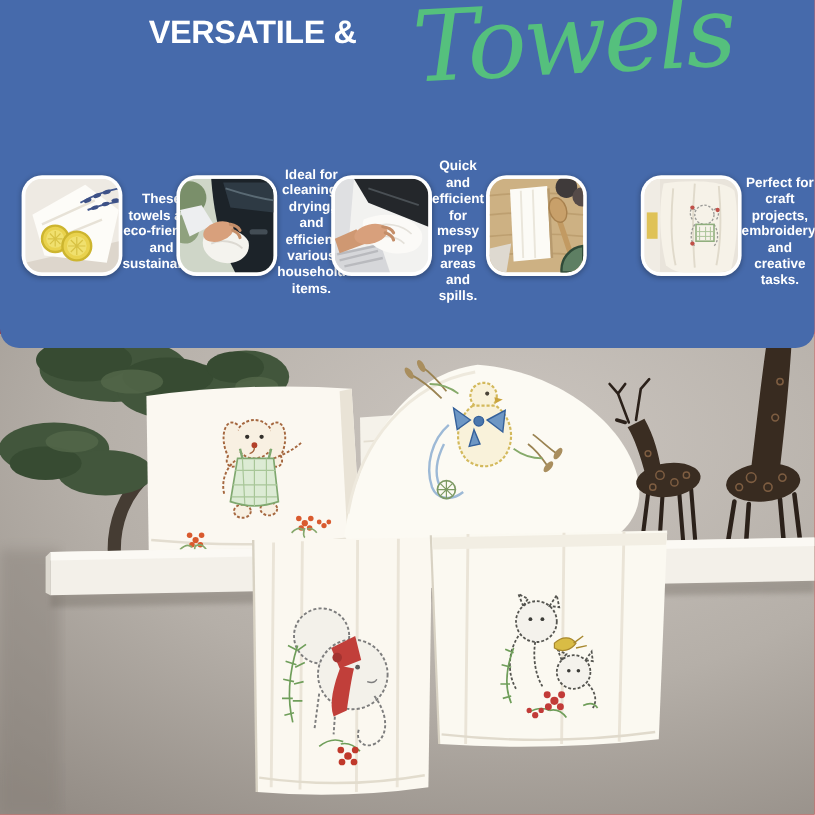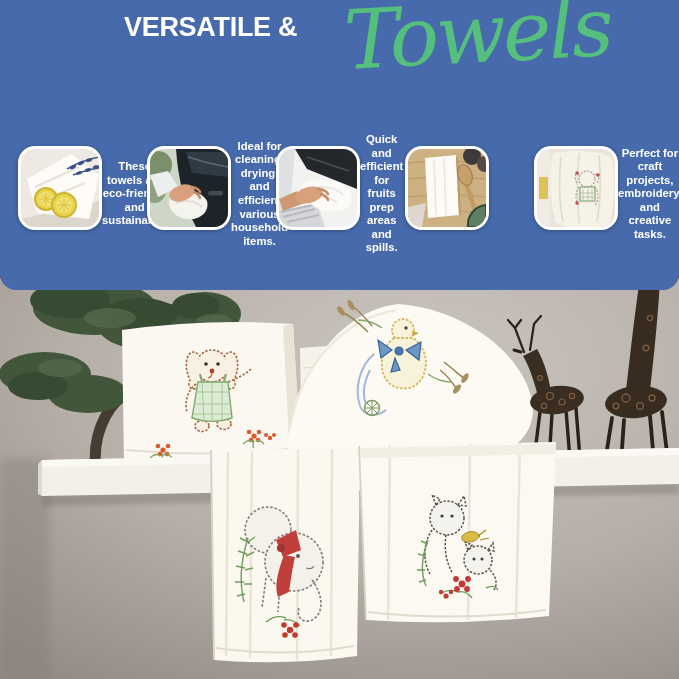--- a/index.html
+++ b/index.html
@@ -96,21 +96,21 @@
             <polygon points="0,0 16,0 9,83 0,83" fill="#dfe0e2"></polygon>
             <polygon points="0,62 38,54 46,78 0,78" fill="#d6d7da"></polygon>
             <path d="M4,68 L36,60 M8,73 L40,66 M2,63 L34,56" stroke="#b9babe" stroke-width="2" fill="none"></path>
             <path d="M24,34 C42,26 64,30 72,44 C76,56 66,64 48,62 C32,60 20,46 24,34 Z" fill="#fbfaf7"></path>
             <path d="M32,40 C42,36 56,38 64,46 M30,50 C40,46 52,48 58,54" stroke="#e4e1da" stroke-width="1.4" fill="none"></path>
             <polygon points="0,50 18,42 26,54 4,62" fill="#cf9872"></polygon>
             <ellipse cx="30" cy="46" rx="14" ry="8" transform="rotate(-14 30 46)" fill="#d8a07c"></ellipse>
             <path d="M40,40 q7,1 9,5 M42,45 q6,2 7,6" stroke="#c48e69" stroke-width="2.6" stroke-linecap="round" fill="none"></path>
           </svg>
         </div>
-        <div class="caption">Quick and efficient for fruits prep areas and spills.</div>
+        <div class="caption">Quick and efficient for messy prep areas and spills.</div>
       </div>
 
       <div class="feature">
         <div class="card">
           <svg viewBox="0 0 78 78">
             <rect width="78" height="78" fill="#cdb183"></rect>
             <path d="M0,14 Q39,10 78,14 M0,30 Q39,26 78,30 M0,48 Q39,44 78,48 M0,64 Q39,60 78,64" stroke="#b99b6c" stroke-width="1.4" fill="none" opacity=".8"></path>
             <polygon points="0,58 18,54 14,78 0,78" fill="#ded9d0"></polygon>
             <circle cx="64" cy="7" r="9" fill="#3f3a3a"></circle>
             <circle cx="77" cy="15" r="8" fill="#554a48"></circle>

